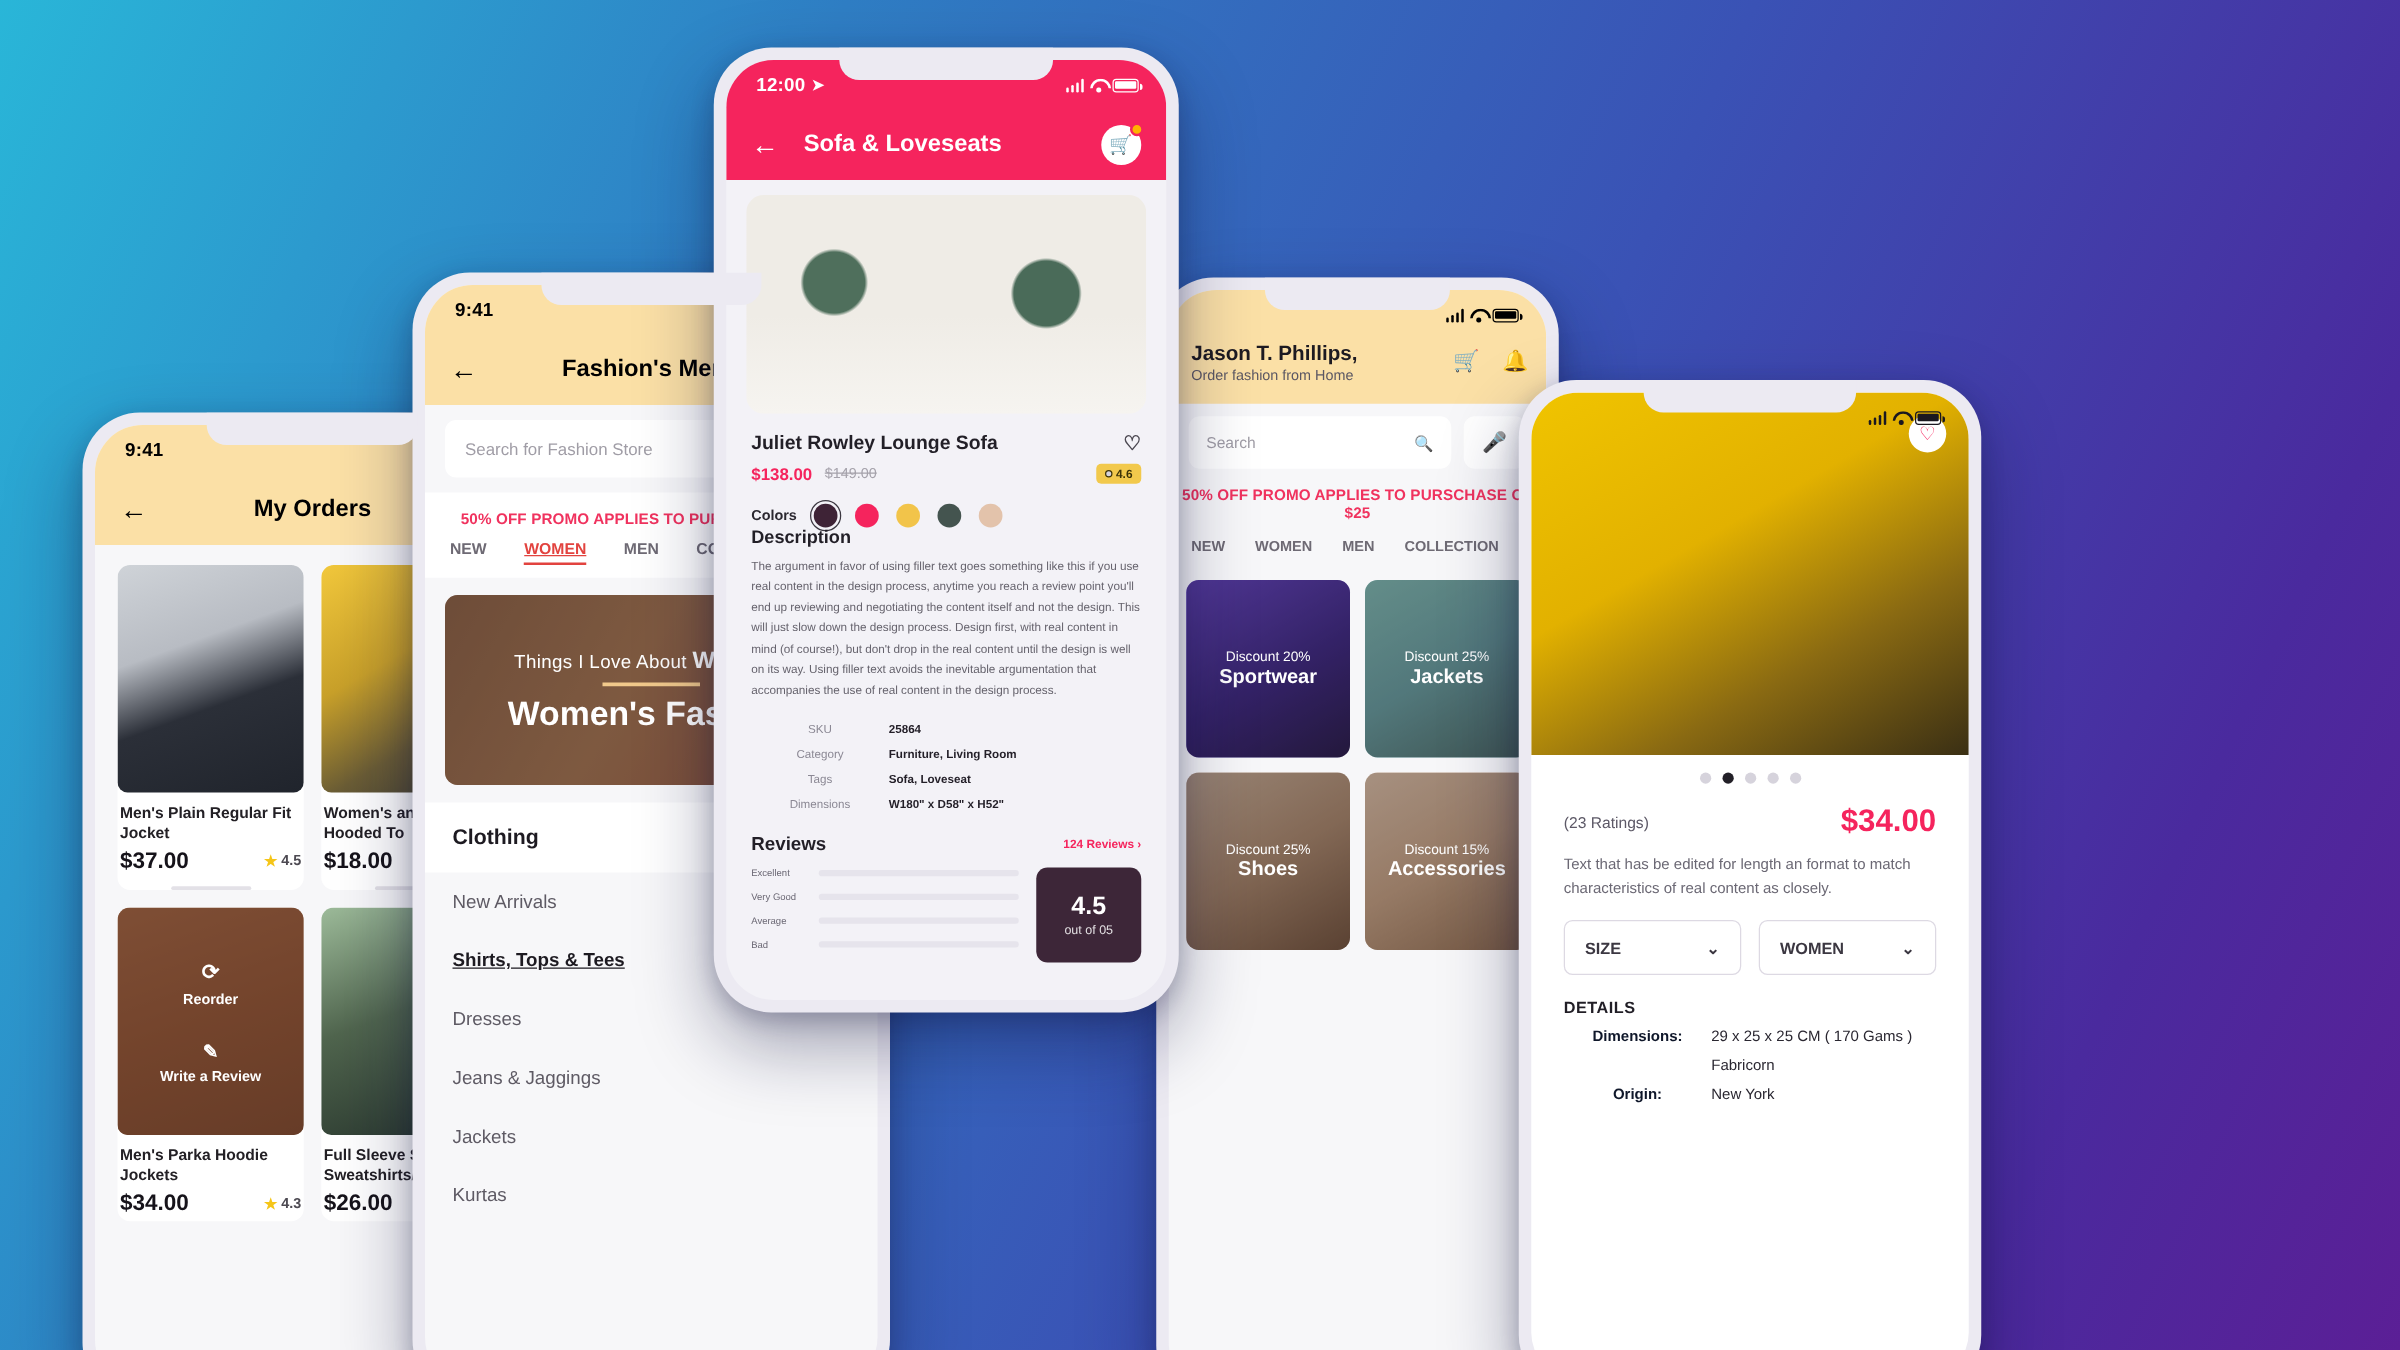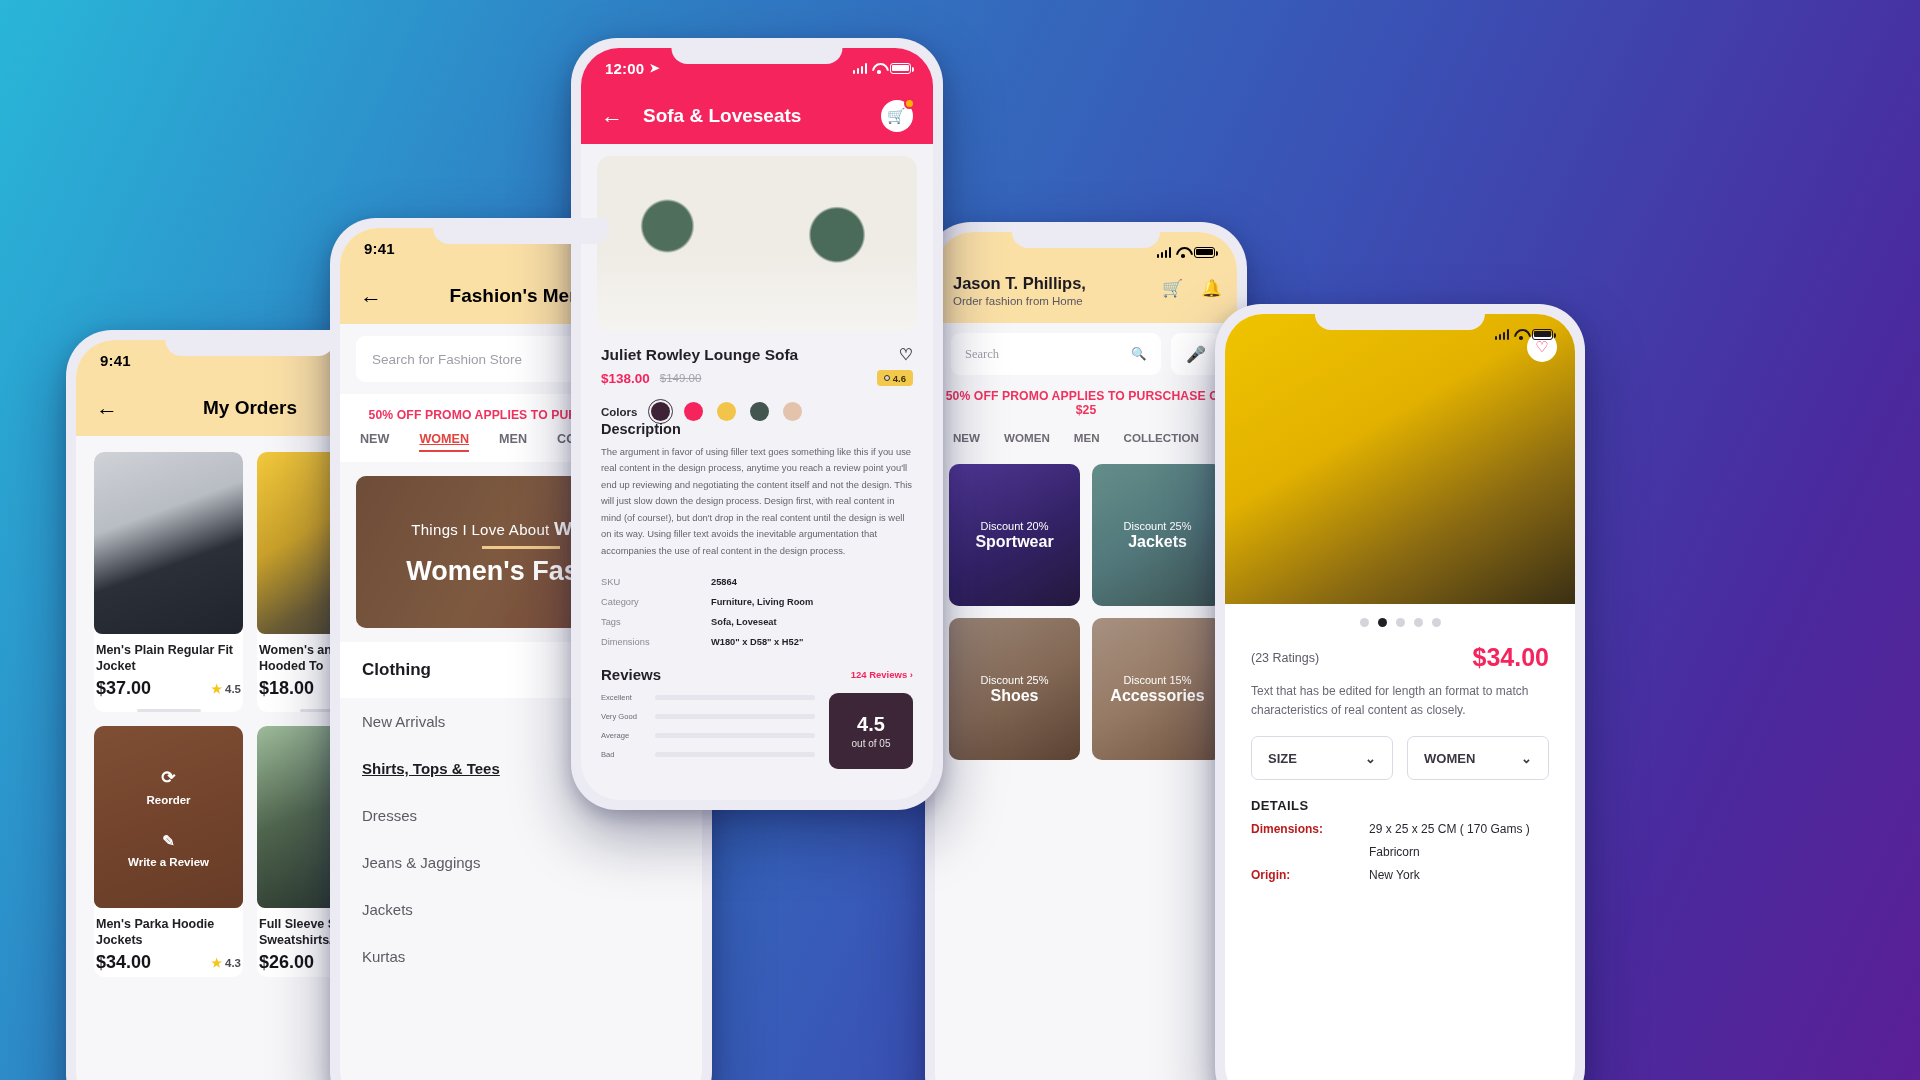--- a/index.html
+++ b/index.html
@@ -105,21 +105,21 @@
   .badge-rate { margin-left: auto; background: #f2c94c; color: #3c3308; font-size: 9.5px; font-weight: 700;
       padding: 2.5px 7px; border-radius: 4px; display:flex; align-items:center; gap:3px;}
   .badge-rate .dot { width: 6px; height: 6px; border-radius: 50%; border: 1.5px solid #3c3308; }
   .colors-row { display: flex; align-items: center; gap: 14px; margin-top: 16px; }
   .colors-lbl { font-size: 11.5px; font-weight: 700; color: #2b2830; }
   .swatch { width: 19px; height: 19px; border-radius: 50%; }
   .swatch.sel { outline: 1.5px solid #3b3740; outline-offset: 2.5px; }
   .sec-title { font-size: 14.5px; font-weight: 700; color: #221f27; }
   .desc { font-size: 9.4px; line-height: 1.75; color: #66636d; margin-top: 7px; }
   .spec { margin-top: 13px; }
-  .spec-row { display: flex; font-size: 9.3px; padding: 5px 0; }
+  .spec-row { display: flex; font-size: 9.3px; padding: 5px 0; text-align: center; }
   .spec-k { width: 110px; color: #8b8894; }
   .spec-v { color: #231f28; font-weight: 700; }
   .rev-head { display: flex; align-items: center; justify-content: space-between; margin-top: 14px; }
   .rev-title { font-size: 15px; font-weight: 700; color: #221f27; }
   .rev-link { font-size: 9.5px; color: #f5245d; font-weight: 600; }
   .rev-body { display: flex; gap: 14px; margin-top: 10px; align-items: flex-start; }
   .rev-bars { flex: 1; }
   .rev-line { display: flex; align-items: center; gap: 8px; margin-bottom: 10px; }
   .rev-lbl { width: 46px; font-size: 7.6px; color: #6b6874; }
   .rev-track { flex: 1; height: 5px; border-radius: 4px; background: #e6e4ec; overflow: hidden; }
@@ -131,21 +131,21 @@
 
   
   #phone-home { left: 925px; top: 222px; width: 322px; height: 900px; }
   #phone-home .screen { background: #f7f7f9; }
   .home-hello { padding: 2px 18px 12px; }
   .home-name { font-size: 16.5px; font-weight: 700; color: #1d1a21; }
   .home-sub { font-size: 11.5px; color: #5b5763; margin-top: 2px; }
   .home-icons { position: absolute; right: 14px; top: 46px; display: flex; gap: 18px; font-size: 17px; }
   .home-search { display: flex; gap: 10px; padding: 10px 16px 0; }
   .hs-field { flex: 1; background: #fff; border-radius: 9px; height: 42px; display: flex; align-items: center;
-      justify-content: space-between; padding: 0 14px; font-size: 12.5px; color: #a09da6; font-family: Liberation Serif, serif; }
+      justify-content: space-between; padding: 0 14px; font-size: 12.5px; color: #a09da6; }
   .hs-mic { width: 50px; background: #fff; border-radius: 9px; display:flex; align-items:center; justify-content:center; font-size: 16px; }
   .home-tabs { display: flex; gap: 24px; padding: 4px 18px 8px; font-size: 11.6px; color: #6e6a74; font-weight: 600; }
   .coll-wide { margin: 6px 14px 0; height: 112px; border-radius: 10px; overflow: hidden; position: relative; background-size: cover; background-position: center;}
   .coll-ov { position: absolute; inset: 0; background: rgba(60,40,30,.35); color: #fff;
       display: flex; flex-direction: column; justify-content: center; padding-left: 20px; }
   .coll-s { font-size: 13px; }
   .coll-b { font-size: 18px; font-weight: 700; margin-top: 1px; }
   .coll-grid { display: grid; grid-template-columns: 1fr 1fr; gap: 12px; padding: 12px 14px 0; }
   .coll-card { height: 142px; border-radius: 10px; overflow: hidden; position: relative; background-size: cover; background-position: center; }
   .coll-card .coll-ov { align-items: center; padding-left: 0; }
@@ -164,21 +164,21 @@
   .p5-title { padding: 4px 26px 0; font-size: 18px; font-weight: 700; color: #211e26; line-height: 1.32; }
   .p5-price-row { display: flex; align-items: center; justify-content: space-between; padding: 10px 26px 0; }
   .p5-rating { font-size: 12.5px; color: #5d5967; }
   .p5-price { font-size: 25px; font-weight: 700; color: #f5245d; }
   .p5-desc { padding: 10px 26px 0; font-size: 12px; line-height: 1.6; color: #6b6874; }
   .p5-selects { display: flex; gap: 14px; padding: 16px 26px 0; }
   .p5-sel { flex: 1; height: 44px; border: 1px solid #ddd9e3; border-radius: 7px;
       display: flex; align-items: center; justify-content: space-between; padding: 0 16px; font-size: 13px; color: #3b3741; font-weight: 600; }
   .p5-det-title { padding: 18px 26px 0; font-size: 13px; font-weight: 700; color: #211e26; letter-spacing: .4px; }
   .p5-row { display: flex; padding: 9px 26px 0; font-size: 12px; }
-  .p5-k { width: 118px; color: #b91c1c; font-weight: 600; }
+  .p5-k { width: 118px; color: #0f172a; font-weight: 600; text-align: center; }
   .p5-v { color: #2a2731; }
 </style>
 </head>
 <body>
 
 <div class="phone" id="phone-orders">
   <div class="screen">
     <div class="cream">
       <div class="statusbar">
         <div class="sb-time">9:41</div>

